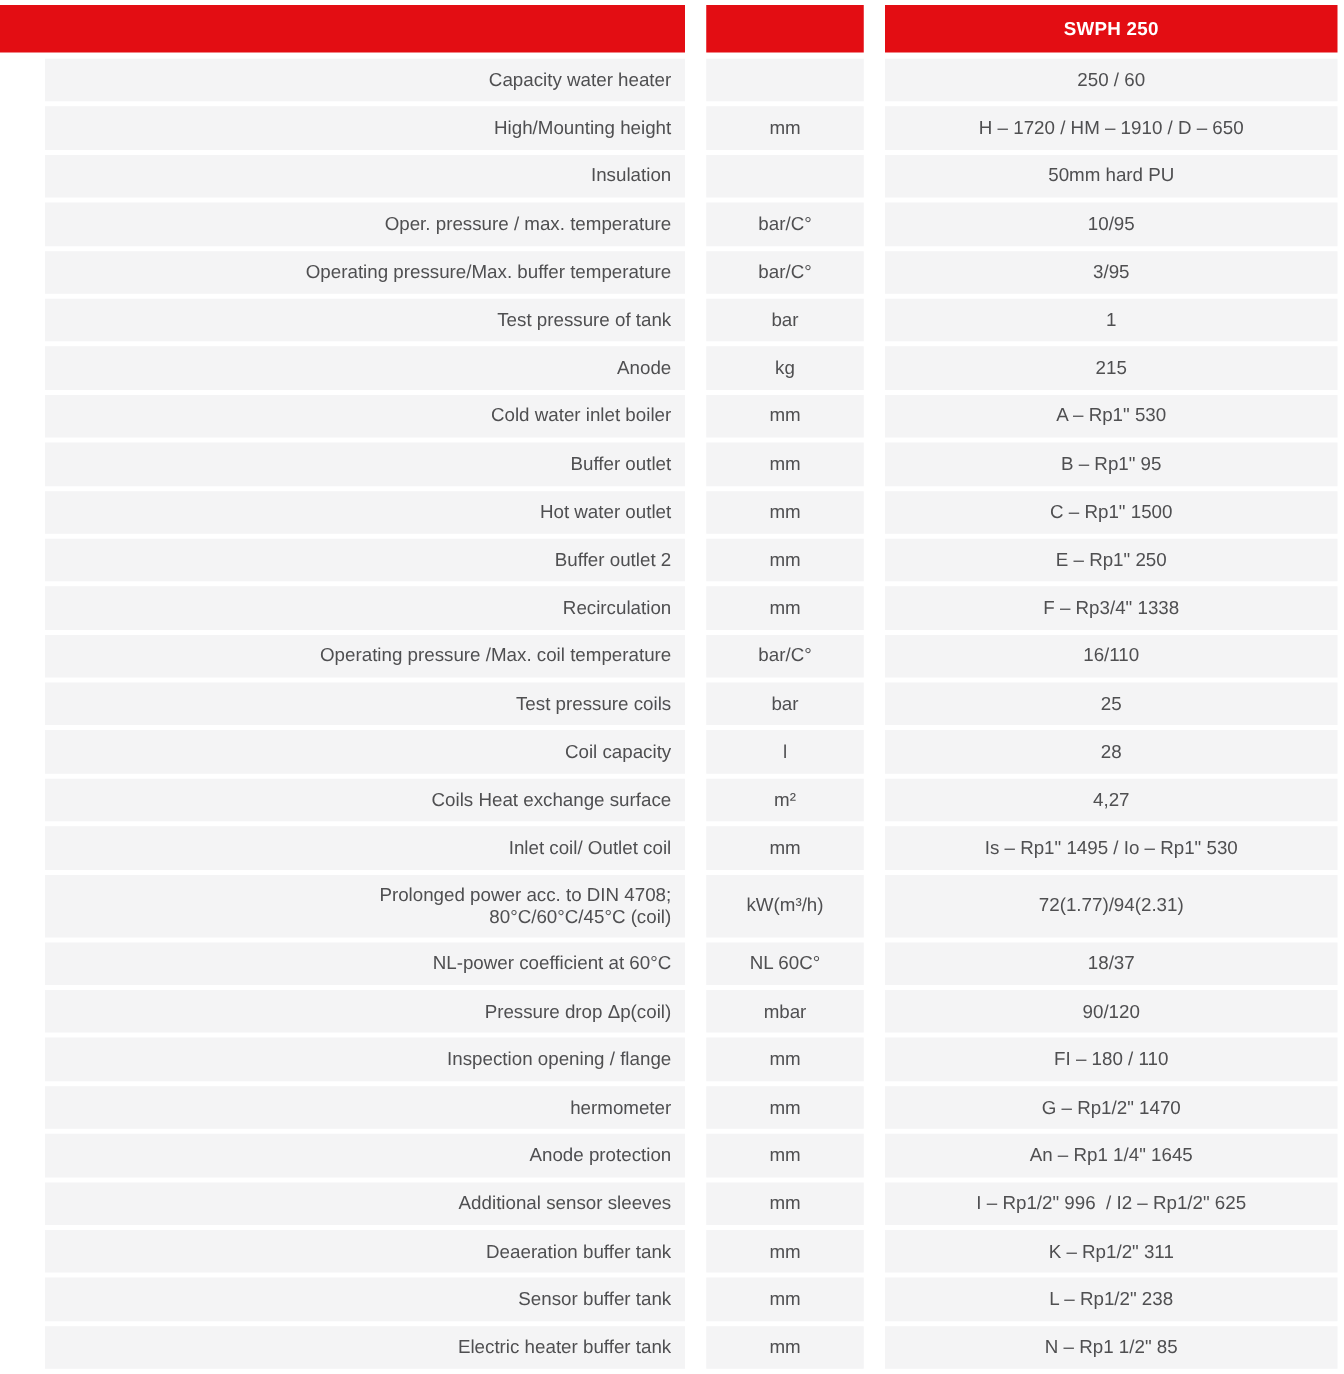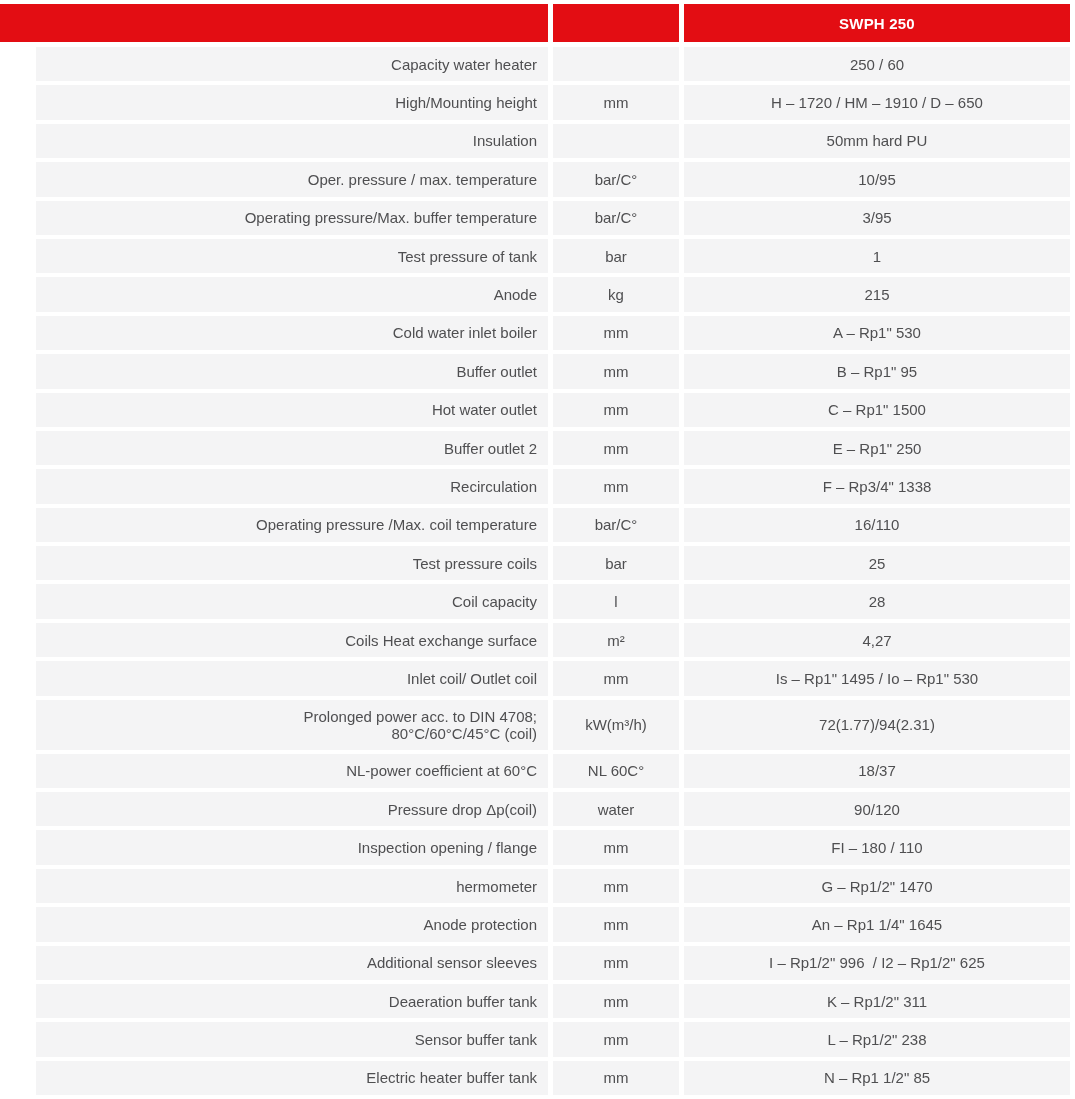--- a/index.html
+++ b/index.html
@@ -13,21 +13,21 @@
     box-sizing: border-box;
     padding: 4px 5px 6px 0;
     background: #ffffff;
   }
   .spec-table {
     width: 100%;
   }
   .grid-row {
     display: grid;
     grid-template-columns: 548px 126px 1fr;
-    column-gap: 5px;
+    column-gap: 17px;
     margin-bottom: 4px;
   }
   .header-row {
     margin-bottom: 5px;
   }
   .header-cell {
     background: #e30d13;
     min-height: 38px;
     display: flex;
     align-items: center;
@@ -311,21 +311,21 @@
     <div class="cell cell-value">
             <span>18/37</span>
           </div>
   </div>
 
   <div class="grid-row">
     <div class="cell cell-label">
             <span>Pressure drop Δp(coil)</span>
           </div>
     <div class="cell cell-unit">
-            <span>water</span>
+            <span>mbar</span>
           </div>
     <div class="cell cell-value">
             <span>90/120</span>
           </div>
   </div>
 
   <div class="grid-row">
     <div class="cell cell-label">
             <span>Inspection opening / flange</span>
           </div>

